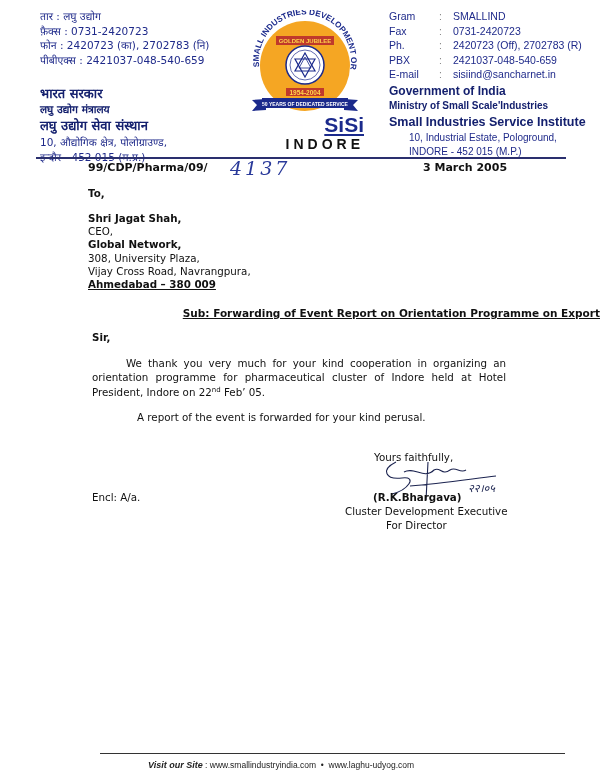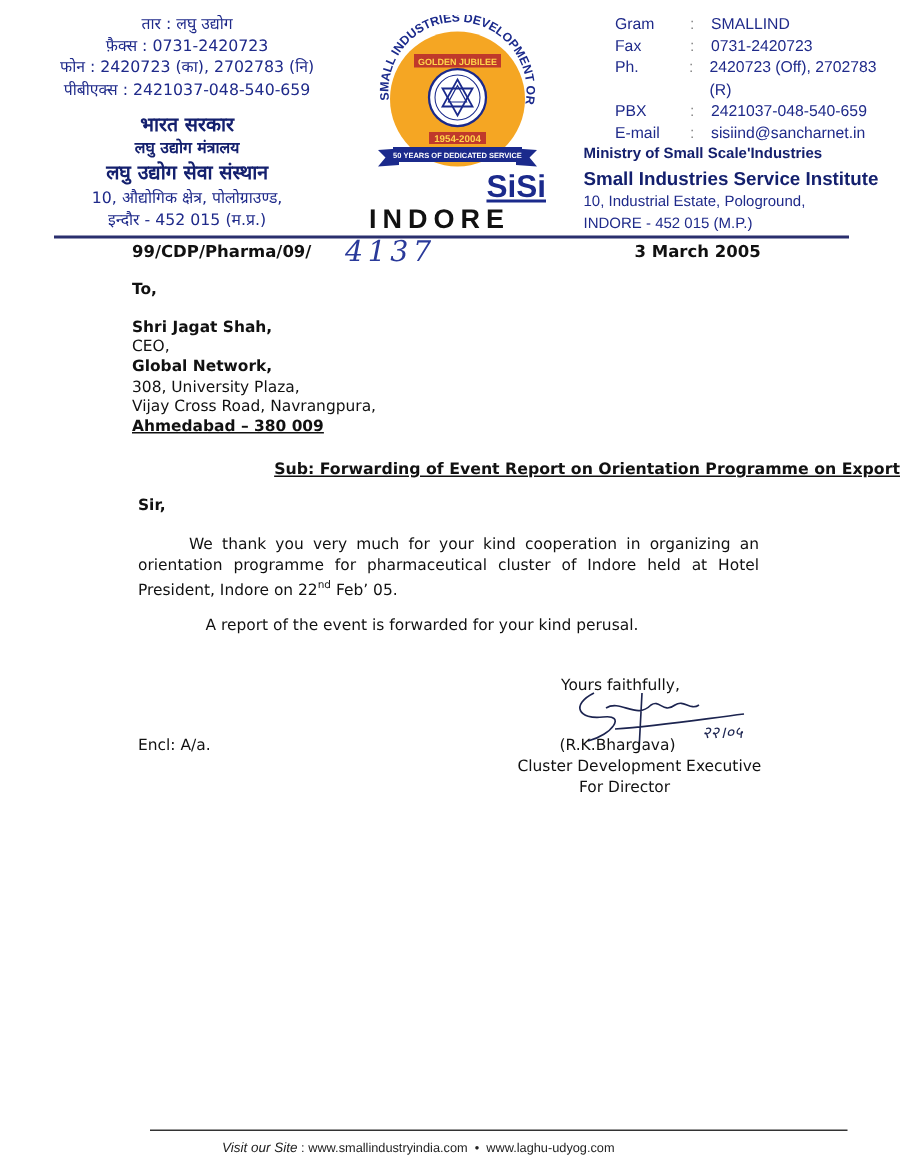--- a/index.html
+++ b/index.html
@@ -1,63 +1,63 @@
 <!DOCTYPE html>
 <html><head>
 <meta charset="utf-8">
 <style>
   html, body { margin: 0; padding: 0; background: #ffffff; }
   body { width: 600px; height: 776px; position: relative; overflow: hidden; font-family: "Liberation Sans", sans-serif; color: #111; }
 
-  .hdr-left { position: absolute; left: 40px; top: 9px; color: #1f2a8a; text-align: center; }
+  .hdr-left { position: absolute; left: 40px; top: 9px; color: #1f2a8a; }
   .hdr-left .sm { font-size: 10.5px; line-height: 14.5px; font-family: "DejaVu Sans", sans-serif; }
-  .hdr-left .gov { font-size: 13px; font-weight: bold; line-height: 17px; margin-top: 8px; color: #14206e; font-family: "DejaVu Sans", sans-serif; }
+  .hdr-left .gov { font-size: 13px; font-weight: bold; line-height: 17px; margin-top: 18px; color: #14206e; font-family: "DejaVu Sans", sans-serif; }
   .hdr-left .min { font-size: 10.5px; font-weight: bold; line-height: 14px; color: #14206e; font-family: "DejaVu Sans", sans-serif; }
   .hdr-left .inst { font-size: 13px; font-weight: bold; line-height: 19px; color: #14206e; font-family: "DejaVu Sans", sans-serif; }
   .hdr-left .addr { font-size: 10.5px; line-height: 14.5px; font-family: "DejaVu Sans", sans-serif; }
 
   .hdr-right { position: absolute; left: 389px; top: 9px; color: #1f2a8a; }
-  .contact-row { display: flex; font-size: 10.5px; line-height: 14.5px; margin-left: 21px; }
+  .contact-row { display: flex; font-size: 10.5px; line-height: 14.5px; }
   .contact-row .k { width: 50px; }
   .contact-row .c { width: 14px; color: #888; }
   .hdr-right .gov { font-size: 12px; font-weight: bold; line-height: 16px; color: #14206e; margin-top: 1px; }
   .hdr-right .min { font-size: 10px; font-weight: bold; line-height: 14px; color: #14206e; }
   .hdr-right .inst { font-size: 12.5px; font-weight: bold; line-height: 18px; color: #14206e; }
-  .hdr-right .addr { font-size: 10px; line-height: 14.5px; }
+  .hdr-right .addr { font-size: 10px; line-height: 14.5px; margin-left: 20px; }
 
   .logo { position: absolute; left: 246px; top: 10px; width: 118px; height: 144px; }
   .sisi { position: absolute; left: 0; width: 118px; text-align: right; top: 103px; font-size: 21px; font-weight: bold; color: #1b2a8c; letter-spacing: 0; text-decoration: underline; }
-  .indore { position: absolute; left: 0; width: 118px; text-align: left; top: 126px; font-size: 18px; font-weight: bold; color: #111; letter-spacing: 4px; }
+  .indore { position: absolute; left: 0; width: 118px; text-align: right; top: 126px; font-size: 14px; font-weight: bold; color: #111; letter-spacing: 4px; }
 
   .rule { position: absolute; left: 36px; top: 157px; width: 530px; height: 2px; background: #2a2f6e; }
 
   .doc { font-family: "DejaVu Sans", sans-serif; font-size: 10.3px; color: #111; }
   .abs { position: absolute; }
   .b { font-weight: bold; }
   .ref { left: 88px; top: 161px; font-size: 11px; font-weight: bold; }
   .handnum { left: 230px; top: 157px; font-family: "DejaVu Serif", serif; font-style: italic; font-size: 19px; color: #2a3a9a; letter-spacing: 3px; }
   .date { left: 423px; top: 161px; font-size: 11px; font-weight: bold; }
   .to { left: 88px; top: 187px; font-weight: bold; }
   .addr-block { left: 88px; top: 212px; line-height: 13.2px; }
   .u { text-decoration: underline; }
   .sub { left: 0; width: 600px; text-align: right; top: 307px; font-weight: bold; text-decoration: underline; font-size: 10.5px; }
   .sir { left: 92px; top: 331px; font-weight: bold; }
   .para1 { left: 92px; top: 357px; width: 414px; line-height: 13.5px; text-align: justify; }
   .para1 .ind { display: inline-block; width: 34px; }
   .para2 { left: 125px; top: 411px; margin-left: 12px; }
   .encl { left: 92px; top: 491px; }
   .yours { left: 374px; top: 451px; }
   .sign { left: 368px; top: 458px; width: 140px; height: 44px; }
-  .sigl { left: 373px; top: 491px; font-weight: normal; }
+  .sigl { left: 373px; top: 491px; font-weight: bold; }
   .sigt { left: 345px; top: 505px; }
   .sigd { left: 386px; top: 519px; }
 
   .footrule { position: absolute; left: 100px; top: 753px; width: 465px; height: 1px; background: #333; }
   .footer { position: absolute; left: 148px; top: 760px; font-size: 8.5px; color: #222; }
-  .footer .lbl { font-weight: normal; font-style: italic; font-size: 9px; }
+  .footer .lbl { font-weight: bold; font-style: italic; font-size: 9px; }
 </style>
 </head>
 <body>
 
 <div class="hdr-left">
   <div class="sm">तार : लघु उद्योग</div>
   <div class="sm">फ़ैक्स : 0731-2420723</div>
   <div class="sm">फोन : 2420723 (का), 2702783 (नि)</div>
   <div class="sm">पीबीएक्स : 2421037-048-540-659</div>
   <div class="gov">भारत सरकार</div>
@@ -113,20 +113,21 @@
   <div class="contact-row">
     <span class="k">PBX</span>
     <span class="c">:</span>
     <span>2421037-048-540-659</span>
   </div>
   <div class="contact-row">
     <span class="k">E-mail</span>
     <span class="c">:</span>
     <span>sisiind@sancharnet.in</span>
   </div>
+  <div class="gov">Government of India</div>
   <div class="min">Ministry of Small Scale'Industries</div>
   <div class="inst">Small Industries Service Institute</div>
   <div class="addr">10, Industrial Estate, Pologround,</div>
   <div class="addr">INDORE - 452 015 (M.P.)</div>
 </div>
 
 <div class="rule"></div>
 
 <div class="doc">
   <div class="abs ref">99/CDP/Pharma/09/</div>

